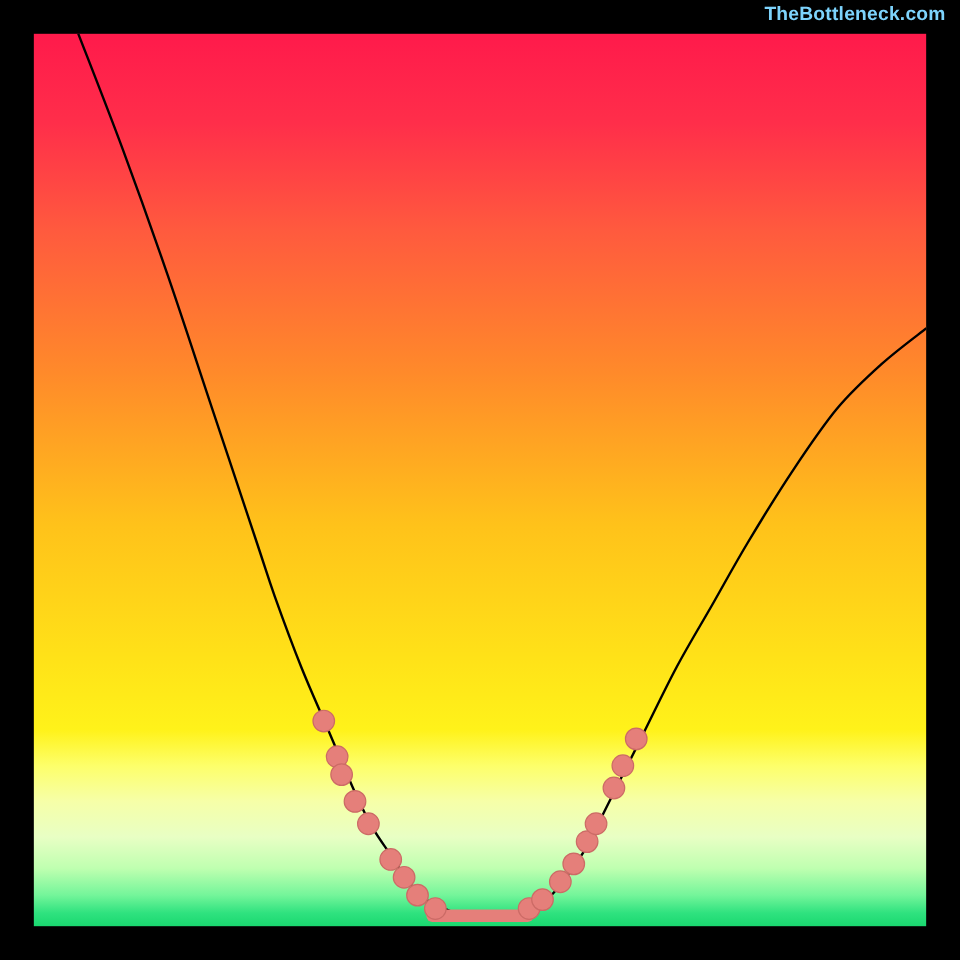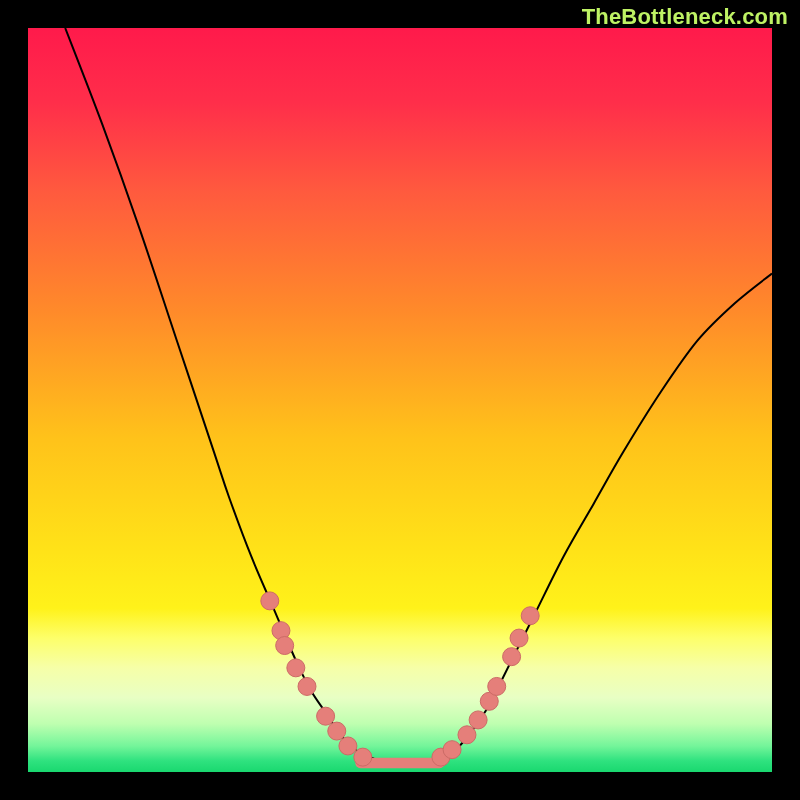--- a/index.html
+++ b/index.html
@@ -31,23 +31,23 @@
     left: 0;
     top: 0;
     width: 100%;
     height: 100%;
   }
   .watermark {
     position: absolute;
     top: 4px;
     right: 12px;
     font-family: Arial, Helvetica, sans-serif;
-    font-size: 22px;
+    font-size: 16px;
     font-weight: 600;
-    color: #bef264;
+    color: #7dd3fc;
     letter-spacing: 0.2px;
   }
   svg.curve {
     position: absolute;
     left: 0;
     top: 0;
     width: 100%;
     height: 100%;
     overflow: visible;
   }

